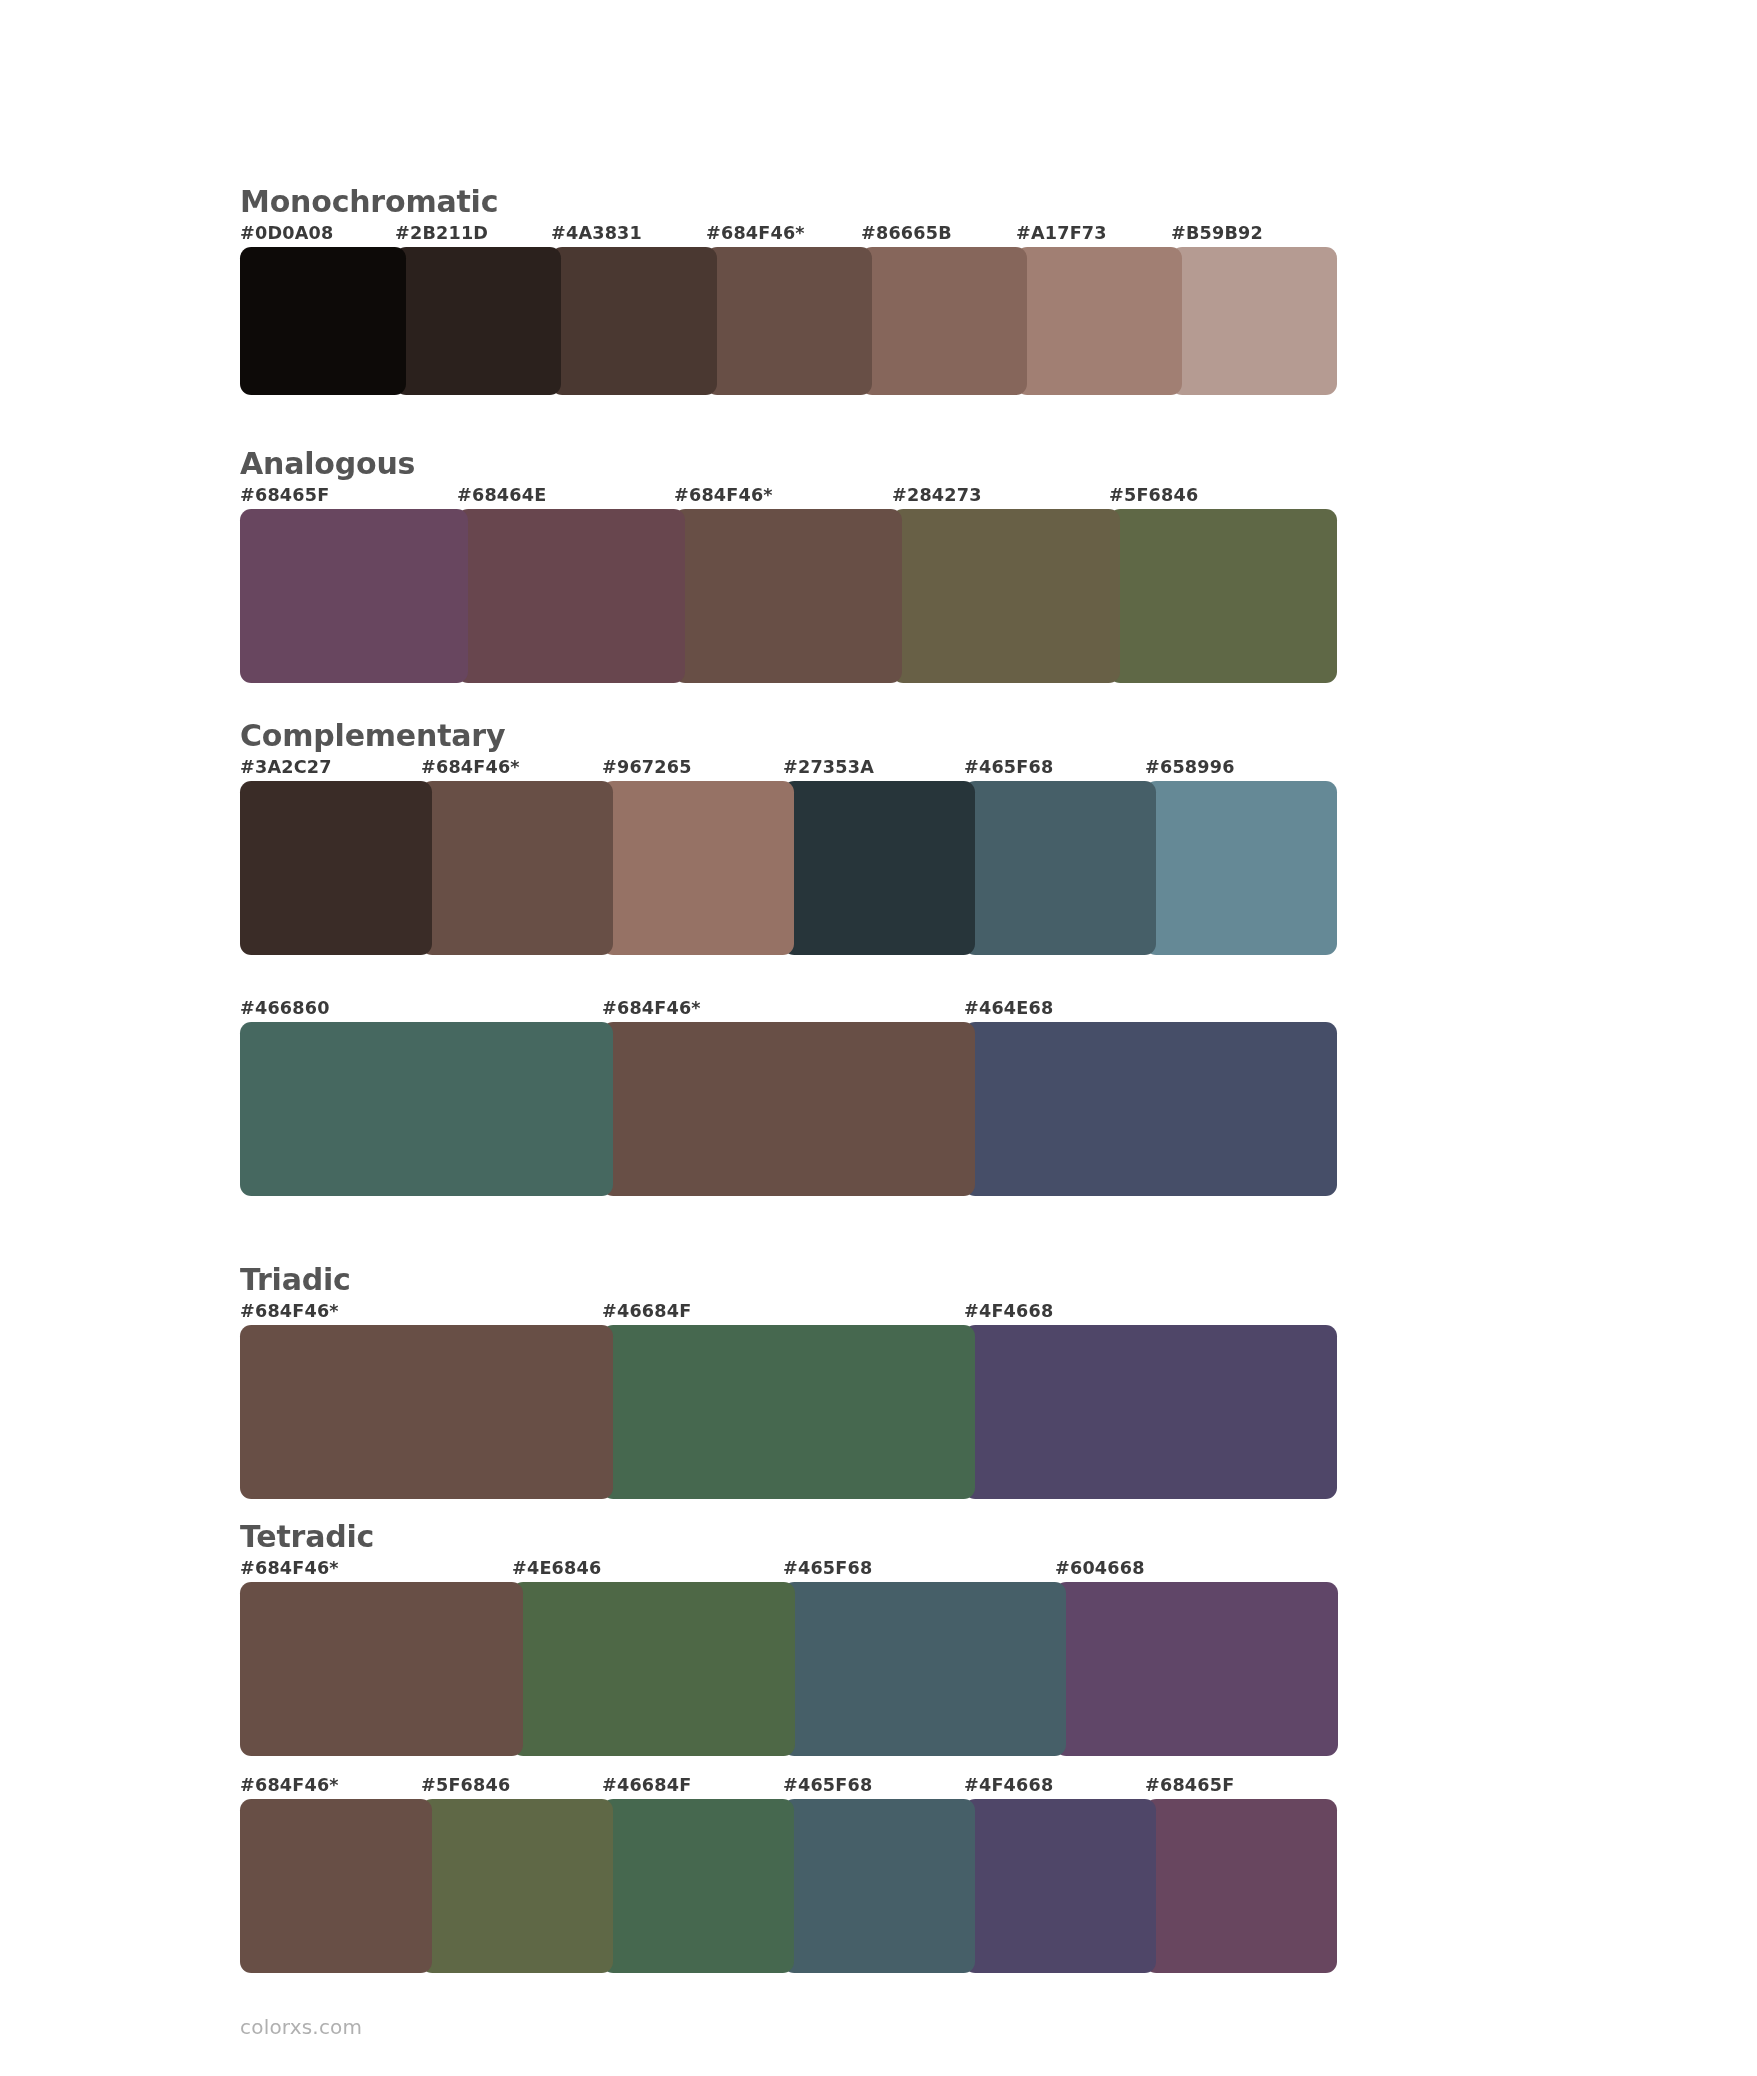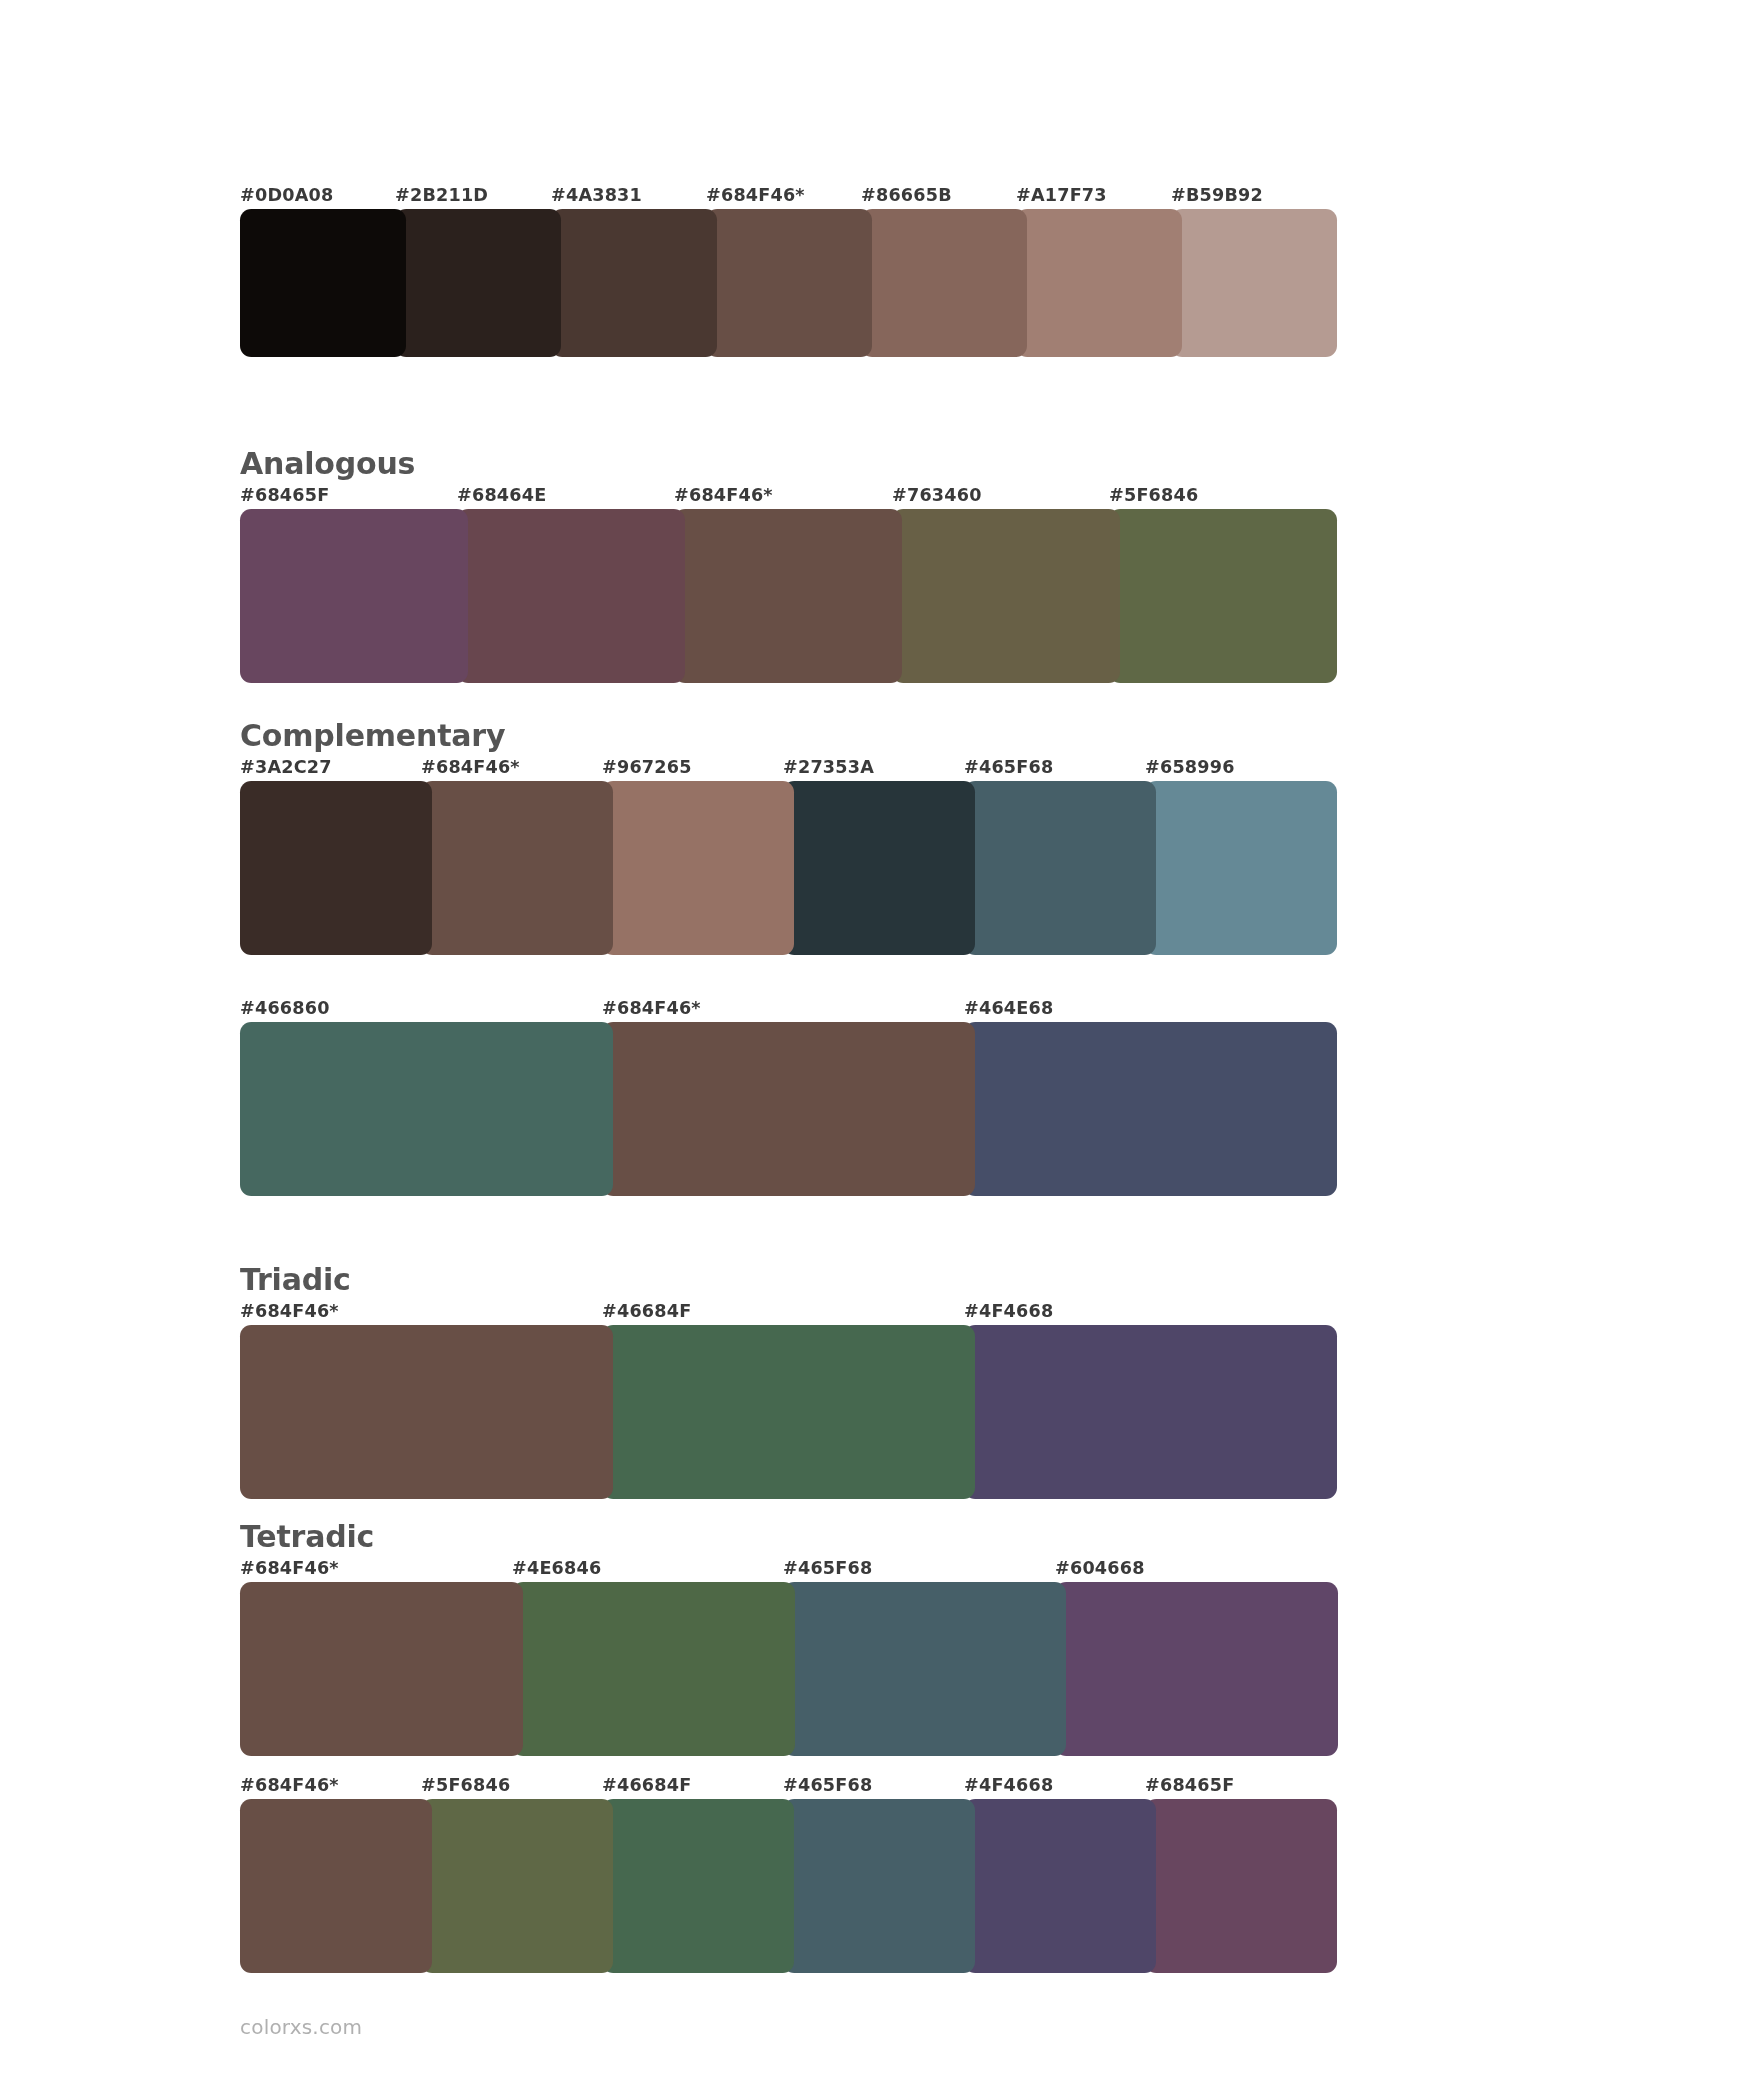--- a/index.html
+++ b/index.html
@@ -104,20 +104,21 @@
   }
 </style>
 </head>
 <body>
 
 <div id="page">
 
 
   <div id="sections-container">
       <div class="section" style="top: 185px;">
+        <div class="section-heading">Monochromatic</div>
         <div class="labels-row">
           <span class="swatch-label" style="left: 0px;">#0D0A08</span>
           <span class="swatch-label" style="left: 155px;">#2B211D</span>
           <span class="swatch-label" style="left: 311px;">#4A3831</span>
           <span class="swatch-label" style="left: 466px;">#684F46*</span>
           <span class="swatch-label" style="left: 621px;">#86665B</span>
           <span class="swatch-label" style="left: 776px;">#A17F73</span>
           <span class="swatch-label" style="left: 931px;">#B59B92</span>
         </div>
         <div class="swatch-row" style="height: 148px;">
@@ -129,21 +130,21 @@
           <div class="swatch" title="#A17F73" style="left: 776px; width: 166px; background: rgb(161, 127, 115); z-index: 95;"></div>
           <div class="swatch" title="#B59B92" style="left: 931px; width: 166px; background: rgb(181, 155, 146); z-index: 94;"></div>
         </div>
       </div>
       <div class="section" style="top: 447px;">
         <div class="section-heading">Analogous</div>
         <div class="labels-row">
           <span class="swatch-label" style="left: 0px;">#68465F</span>
           <span class="swatch-label" style="left: 217px;">#68464E</span>
           <span class="swatch-label" style="left: 434px;">#684F46*</span>
-          <span class="swatch-label" style="left: 652px;">#763460</span>
+          <span class="swatch-label" style="left: 652px;">#284273</span>
           <span class="swatch-label" style="left: 869px;">#5F6846</span>
         </div>
         <div class="swatch-row" style="height: 174px;">
           <div class="swatch" title="#68465F" style="left: 0px; width: 228px; background: rgb(104, 70, 95); z-index: 100;"></div>
           <div class="swatch" title="#68464E" style="left: 217px; width: 228px; background: rgb(104, 70, 78); z-index: 99;"></div>
           <div class="swatch" title="#684F46*" style="left: 434px; width: 228px; background: rgb(104, 79, 70); z-index: 98;"></div>
           <div class="swatch" title="#686046" style="left: 652px; width: 228px; background: rgb(104, 96, 70); z-index: 97;"></div>
           <div class="swatch" title="#5F6846" style="left: 869px; width: 228px; background: rgb(95, 104, 70); z-index: 96;"></div>
         </div>
       </div>

